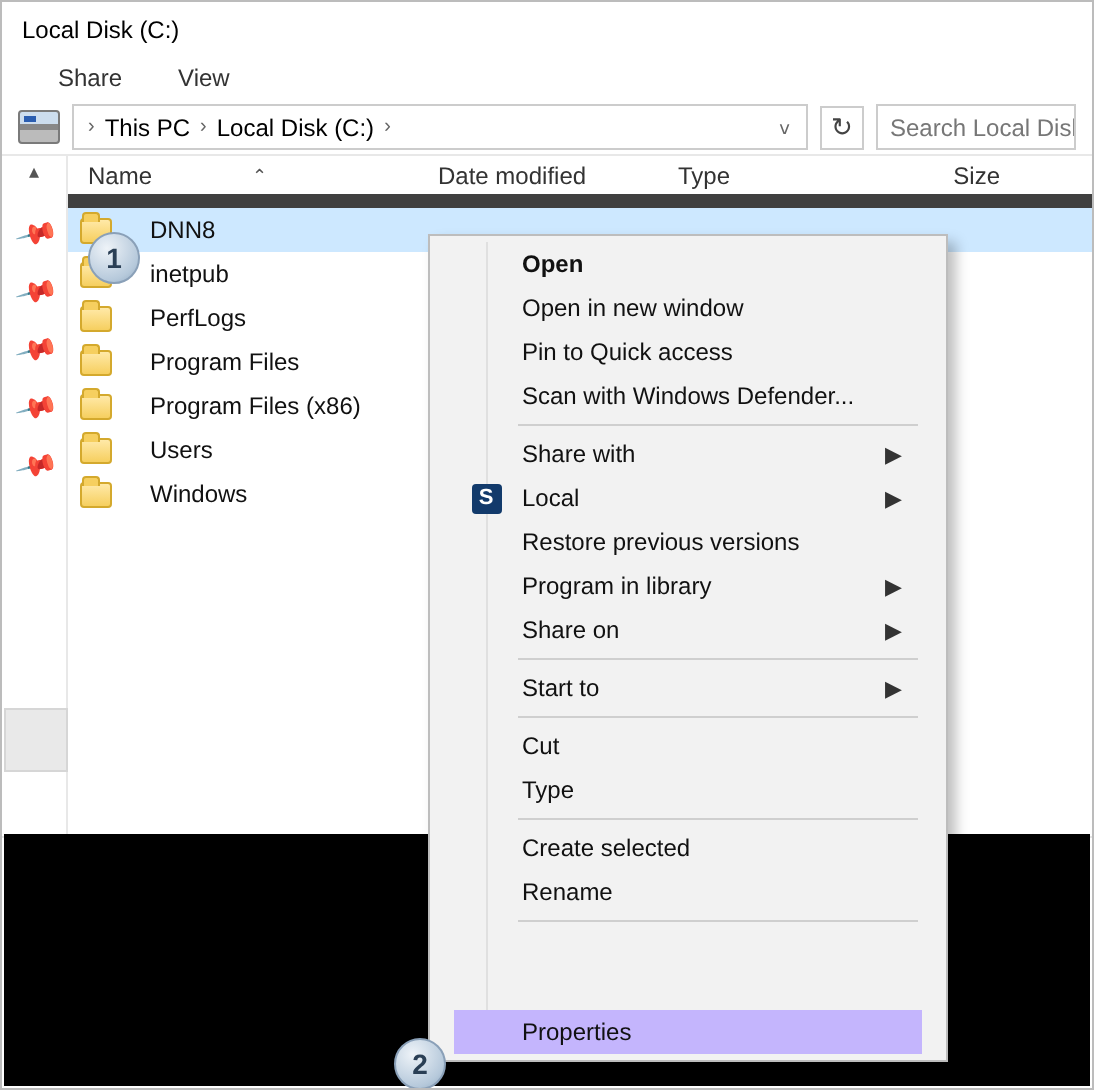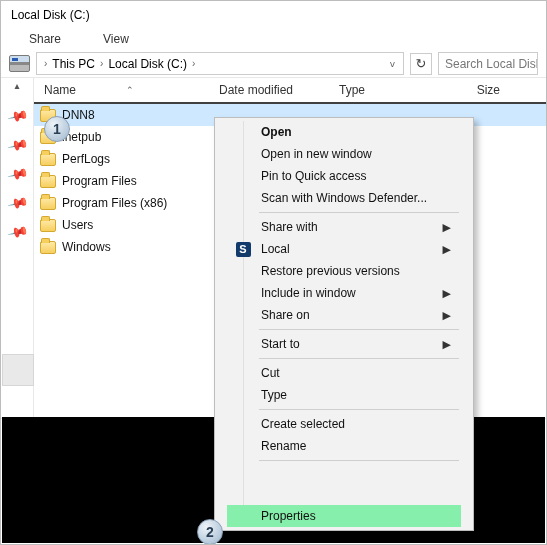--- a/index.html
+++ b/index.html
@@ -1,51 +1,51 @@
 <!DOCTYPE html>
 <html><head>
 <meta charset="utf-8">
 <style>
   * { box-sizing: border-box; font-family: "Segoe UI", Arial, sans-serif; }
   body { margin: 0; width: 547px; height: 545px; background: #fff; border: 1px solid #bcbcbc; overflow: hidden; position: relative; }
   .titlebar { height: 27px; display: flex; align-items: center; padding: 0 10px; font-size: 12px; color: #000; }
-  .menubar { height: 22px; display: flex; align-items: center; padding-left: 28px; gap: 42px; font-size: 12px; color: #333; }
+  .menubar { height: 22px; display: flex; align-items: center; padding-left: 28px; gap: 28px; font-size: 12px; color: #333; }
   .addrrow { height: 28px; display: flex; align-items: center; padding: 0 8px; gap: 6px; border-bottom: 1px solid #e8e8e8; }
   .drive-icon { width: 21px; height: 17px; background: linear-gradient(#cde 0 40%, #888 40% 60%, #bbb 60%); border: 1px solid #7a7a7a; border-radius: 2px; position: relative; }
   .drive-icon::after { content:""; position:absolute; left:2px; top:2px; width:6px; height:3px; background:#2a5db0; }
   .breadcrumb { flex: 1; display: flex; align-items: center; height: 23px; border: 1px solid #ccc; padding: 0 4px; font-size: 12px; gap: 2px; }
   .bc-sep { color: #666; font-size: 10px; padding: 0 3px; }
   .bc-drop { color: #666; font-size: 9px; padding: 0 4px; }
   .refresh { width: 22px; height: 22px; border: 1px solid #ccc; display:flex; align-items:center; justify-content:center; font-size:13px; color:#444; }
   .searchbox { width: 100px; height: 23px; border: 1px solid #ccc; font-size: 12px; color: #777; padding: 0 6px; display:flex; align-items:center; overflow:hidden; white-space:nowrap; }
   .content { display: flex; height: 340px; position: relative; }
   .sidebar { width: 33px; border-right: 1px solid #e8e8e8; display:flex; flex-direction:column; align-items:center; padding-top: 2px; gap: 16px; }
   .scroll-up { font-size: 10px; color:#555; }
   .pin { width: 13px; height: 13px; color:#666; font-size:14px; transform: rotate(30deg); }
-  .headers { display:flex; height: 26px; align-items:center; font-size:12px; color:#333; border-bottom: 2px solid #404040; }
+  .headers { display:flex; height: 26px; align-items:center; font-size:12px; color:#333; border-bottom: 7px solid #404040; }
   .hcol { padding-left: 10px; }
   .h-name { width: 175px; display:flex; align-items:center; gap:50px; }
   .h-sort { font-size:9px; color:#555; }
   .h-date { width: 120px; }
   .h-type { width: 125px; }
   .h-size { width: 52px; text-align:right; padding-right:6px; }
   .files { position: relative; }
-  .frow { display:flex; align-items:center; height: 22px; font-size: 12px; color:#111; padding-left: 6px; gap: 6px; }
+  .frow { display:flex; align-items:center; height: 22px; font-size: 12px; color:#111; padding-left: 6px; gap: 19px; }
   .frow.selected { background: #cde8ff; }
   .folder { width:16px; height:13px; background: linear-gradient(#ffe9a8,#f6cf5f); border:1px solid #d4a92d; border-radius:2px; position:relative; }
   .folder::before { content:""; position:absolute; top:-4px; left:0; width:7px; height:4px; background:#f6cf5f; border:1px solid #d4a92d; border-bottom:none; border-radius:2px 2px 0 0; }
   .badge { position:absolute; width:26px; height:26px; border-radius:50%; background: radial-gradient(circle at 35% 30%, #eef3f8, #b6c9db 70%, #8fa8c0); border:1px solid #8aa0b8; display:flex; align-items:center; justify-content:center; font-size:14px; color:#2a3f55; font-weight:600; z-index:5; }
   .badge1 { left: 43px; top: 115px; }
   .statusbar { height: 22px; font-size: 12px; color:#1a1aa5; padding-left: 4px; display:flex; align-items:center; border-top:1px solid #e5e5e5; }
   .bottomstrip { position:absolute; left:1px; right:1px; bottom:1px; height:126px; background:#000; }
   
   .ctxmenu { position:absolute; left:213px; top:116px; width:260px; background:#f2f2f2; border:1px solid #bdbdbd; box-shadow: 4px 4px 6px rgba(0,0,0,.25); z-index:10; padding: 3px 12px; }
   .mi { display:flex; align-items:center; height:22px; font-size:12px; color:#111; padding-left: 34px; position:relative; }
   .mi.default { font-weight:700; }
-  .mi.hover { background:#86efac;margin-top:44px; }
+  .mi.hover { background:#c4b5fd;margin-top:44px; }
   .mi .arrow { position:absolute; right:10px; font-size:11px; color:#333; }
   .mi .micon { position:absolute; left:8px; width:16px; height:16px; display:flex; align-items:center; justify-content:center; }
   .sep { height:1px; background:#cfcfcf; margin: 3px 2px 3px 32px; }
   .leftbar { position:absolute; left:28px; top:3px; bottom:3px; width:1px; background:#e0e0e0; }
   .snagit { width:15px; height:15px; background:#123a6b; color:#fff; font-size:11px; font-weight:700; display:flex; align-items:center; justify-content:center; border-radius:2px; }
   .badge2 { position:absolute; left:196px; top:518px; width:26px; height:26px; border-radius:50%; background: radial-gradient(circle at 35% 30%, #eef3f8, #b6c9db 70%, #8fa8c0); border:1px solid #8aa0b8; display:flex; align-items:center; justify-content:center; font-size:14px; color:#2a3f55; font-weight:600; z-index:20; }
   .graybar { position:absolute; left:1px; top:353px; width:32px; height:32px; background:#e9e9e9; border:1px solid #d6d6d6; }
   .filesarea { flex:1; }
 </style>
 </head>
@@ -146,21 +146,21 @@
     </div>
   <div class="mi">
     <span class="micon">
         <span class="snagit">S</span>
       </span>
     <span>Local</span>
     <span class="arrow">▶</span>
   </div>
   <div class="mi">Restore previous versions</div>
   <div class="mi">
-      <span>Include in window</span>
+      <span>Program in library</span>
       <span class="arrow">▶</span>
     </div>
   <div class="mi">
       <span>Share on</span>
       <span class="arrow">▶</span>
     </div>
   <div class="sep"></div>
   <div class="mi">
       <span>Start to</span>
       <span class="arrow">▶</span>

